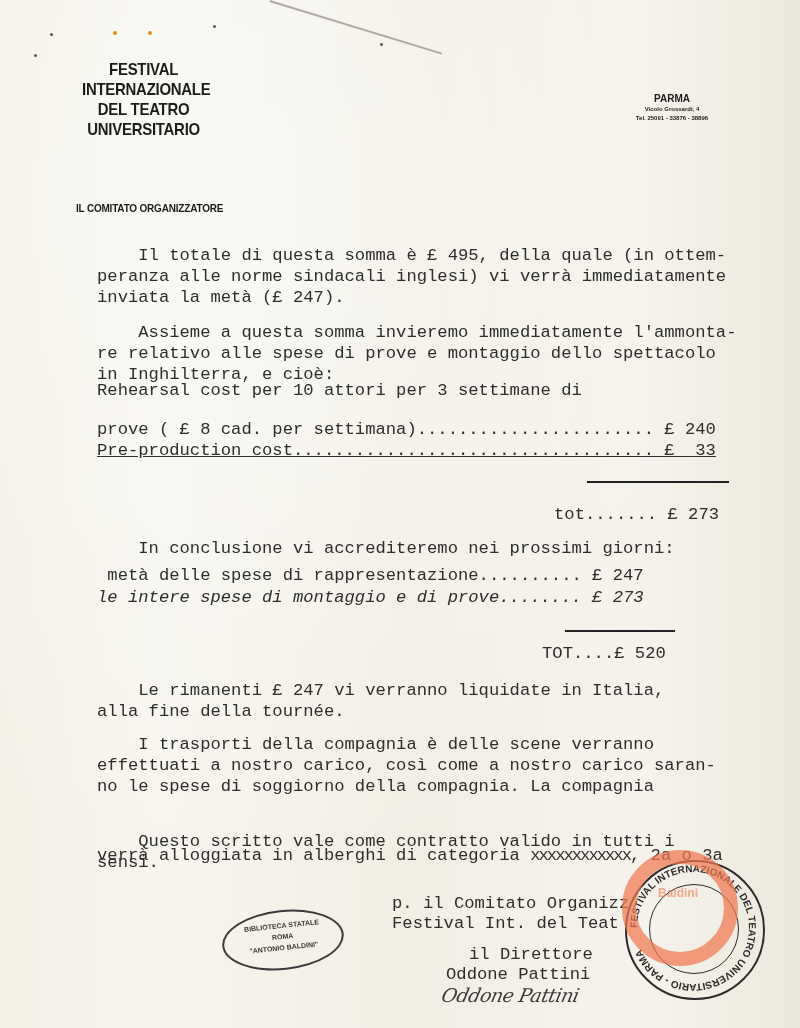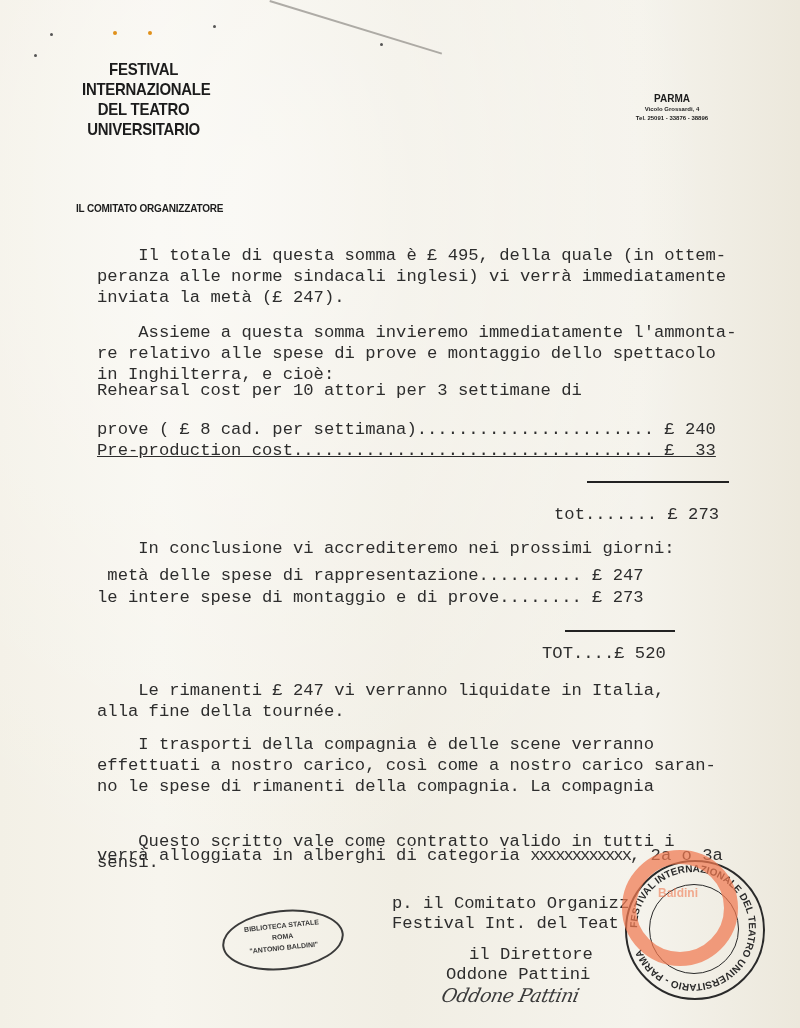--- a/index.html
+++ b/index.html
@@ -116,31 +116,31 @@
 
   <div class="tw" style="left:97px;top:380px;">Rehearsal cost per 10 attori per 3 settimane di</div>
   <div class="tw" style="left:97px;top:419px;">prove ( £ 8 cad. per settimana)....................... £ 240</div>
   <div class="tw" style="left:97px;top:440px;text-decoration:underline;">Pre-production cost................................... £  33</div>
 
   <div class="rule" style="left:587px;top:481px;width:142px;"></div>
   <div class="tw" style="left:554px;top:504px;">tot....... £ 273</div>
 
   <div class="tw" style="left:97px;top:538px;">    In conclusione vi accrediteremo nei prossimi giorni:</div>
   <div class="tw" style="left:97px;top:565px;"> metà delle spese di rappresentazione.......... £ 247</div>
-  <div class="tw" style="left:97px;top:587px;">le intere spese di montaggio e di prove........ £ 273</div>
+  <div class="tw" style="left:97px;top:587px;font-style:italic;">le intere spese di montaggio e di prove........ £ 273</div>
 
   <div class="rule" style="left:565px;top:630px;width:110px;"></div>
   <div class="tw" style="left:542px;top:643px;">TOT....£ 520</div>
 
   <div class="tw" style="left:97px;top:680px;">    Le rimanenti £ 247 vi verranno liquidate in Italia,</div>
   <div class="tw" style="left:97px;top:734px;">    I trasporti della compagnia è delle scene verranno</div>
 
   <div class="tw" style="left:97px;top:701px;">alla fine della tournée.</div>
   <div class="tw" style="left:97px;top:755px;">effettuati a nostro carico, così come a nostro carico saran-</div>
-  <div class="tw" style="left:97px;top:776px;">no le spese di rimanenti della compagnia. La compagnia</div>
+  <div class="tw" style="left:97px;top:776px;">no le spese di soggiorno della compagnia. La compagnia</div>
   <div class="tw" style="left:97px;top:797px;margin-top:48px;"><span>verrà alloggiata in alberghi di categoria </span><span class="strike">xxxxxxxxxxxx</span><span>, 2a o 3a</span></div>
 
   <div class="tw" style="left:97px;top:831px;">    Questo scritto vale come contratto valido in tutti i</div>
   <div class="tw" style="left:97px;top:852px;">sensi.</div>
 
   <div class="tw" style="left:392px;top:893px;">p. il Comitato Organizz</div>
   <div class="tw" style="left:392px;top:913px;">Festival Int. del Teat</div>
   <div class="tw" style="left:469px;top:944px;">il Direttore</div>
   <div class="tw" style="left:446px;top:964px;">Oddone Pattini</div>
   <div class="signature">Oddone Pattini</div>

